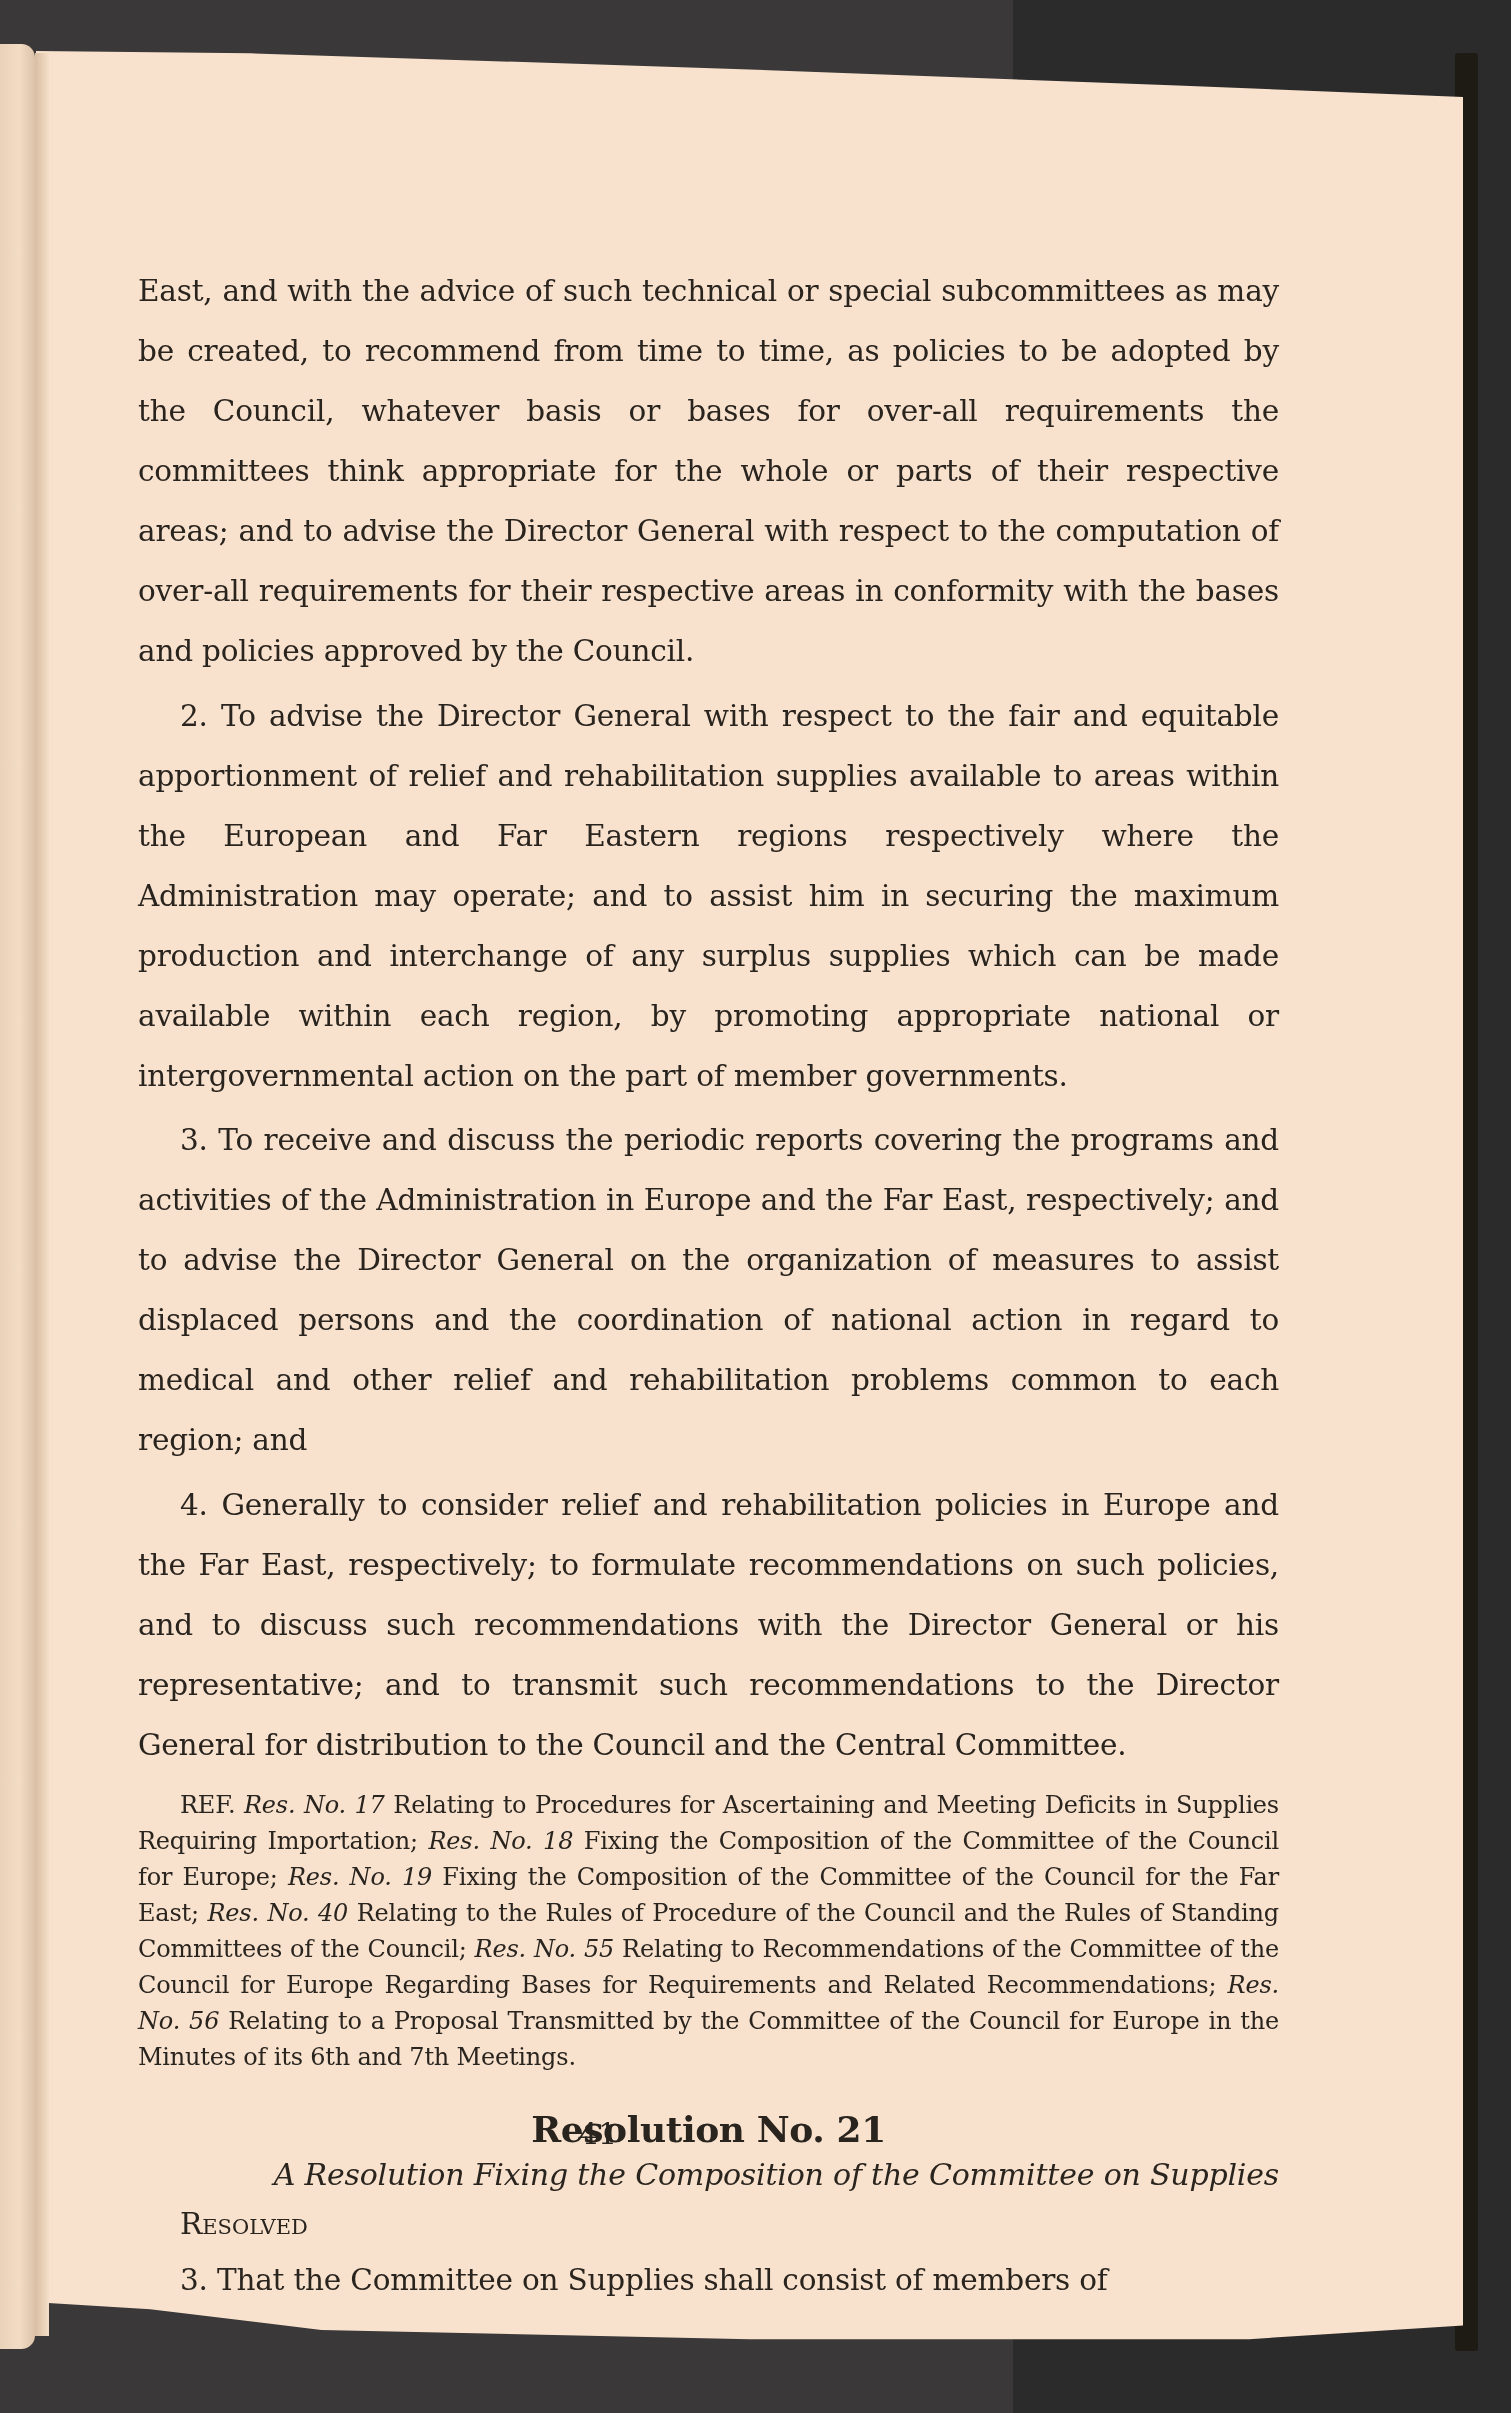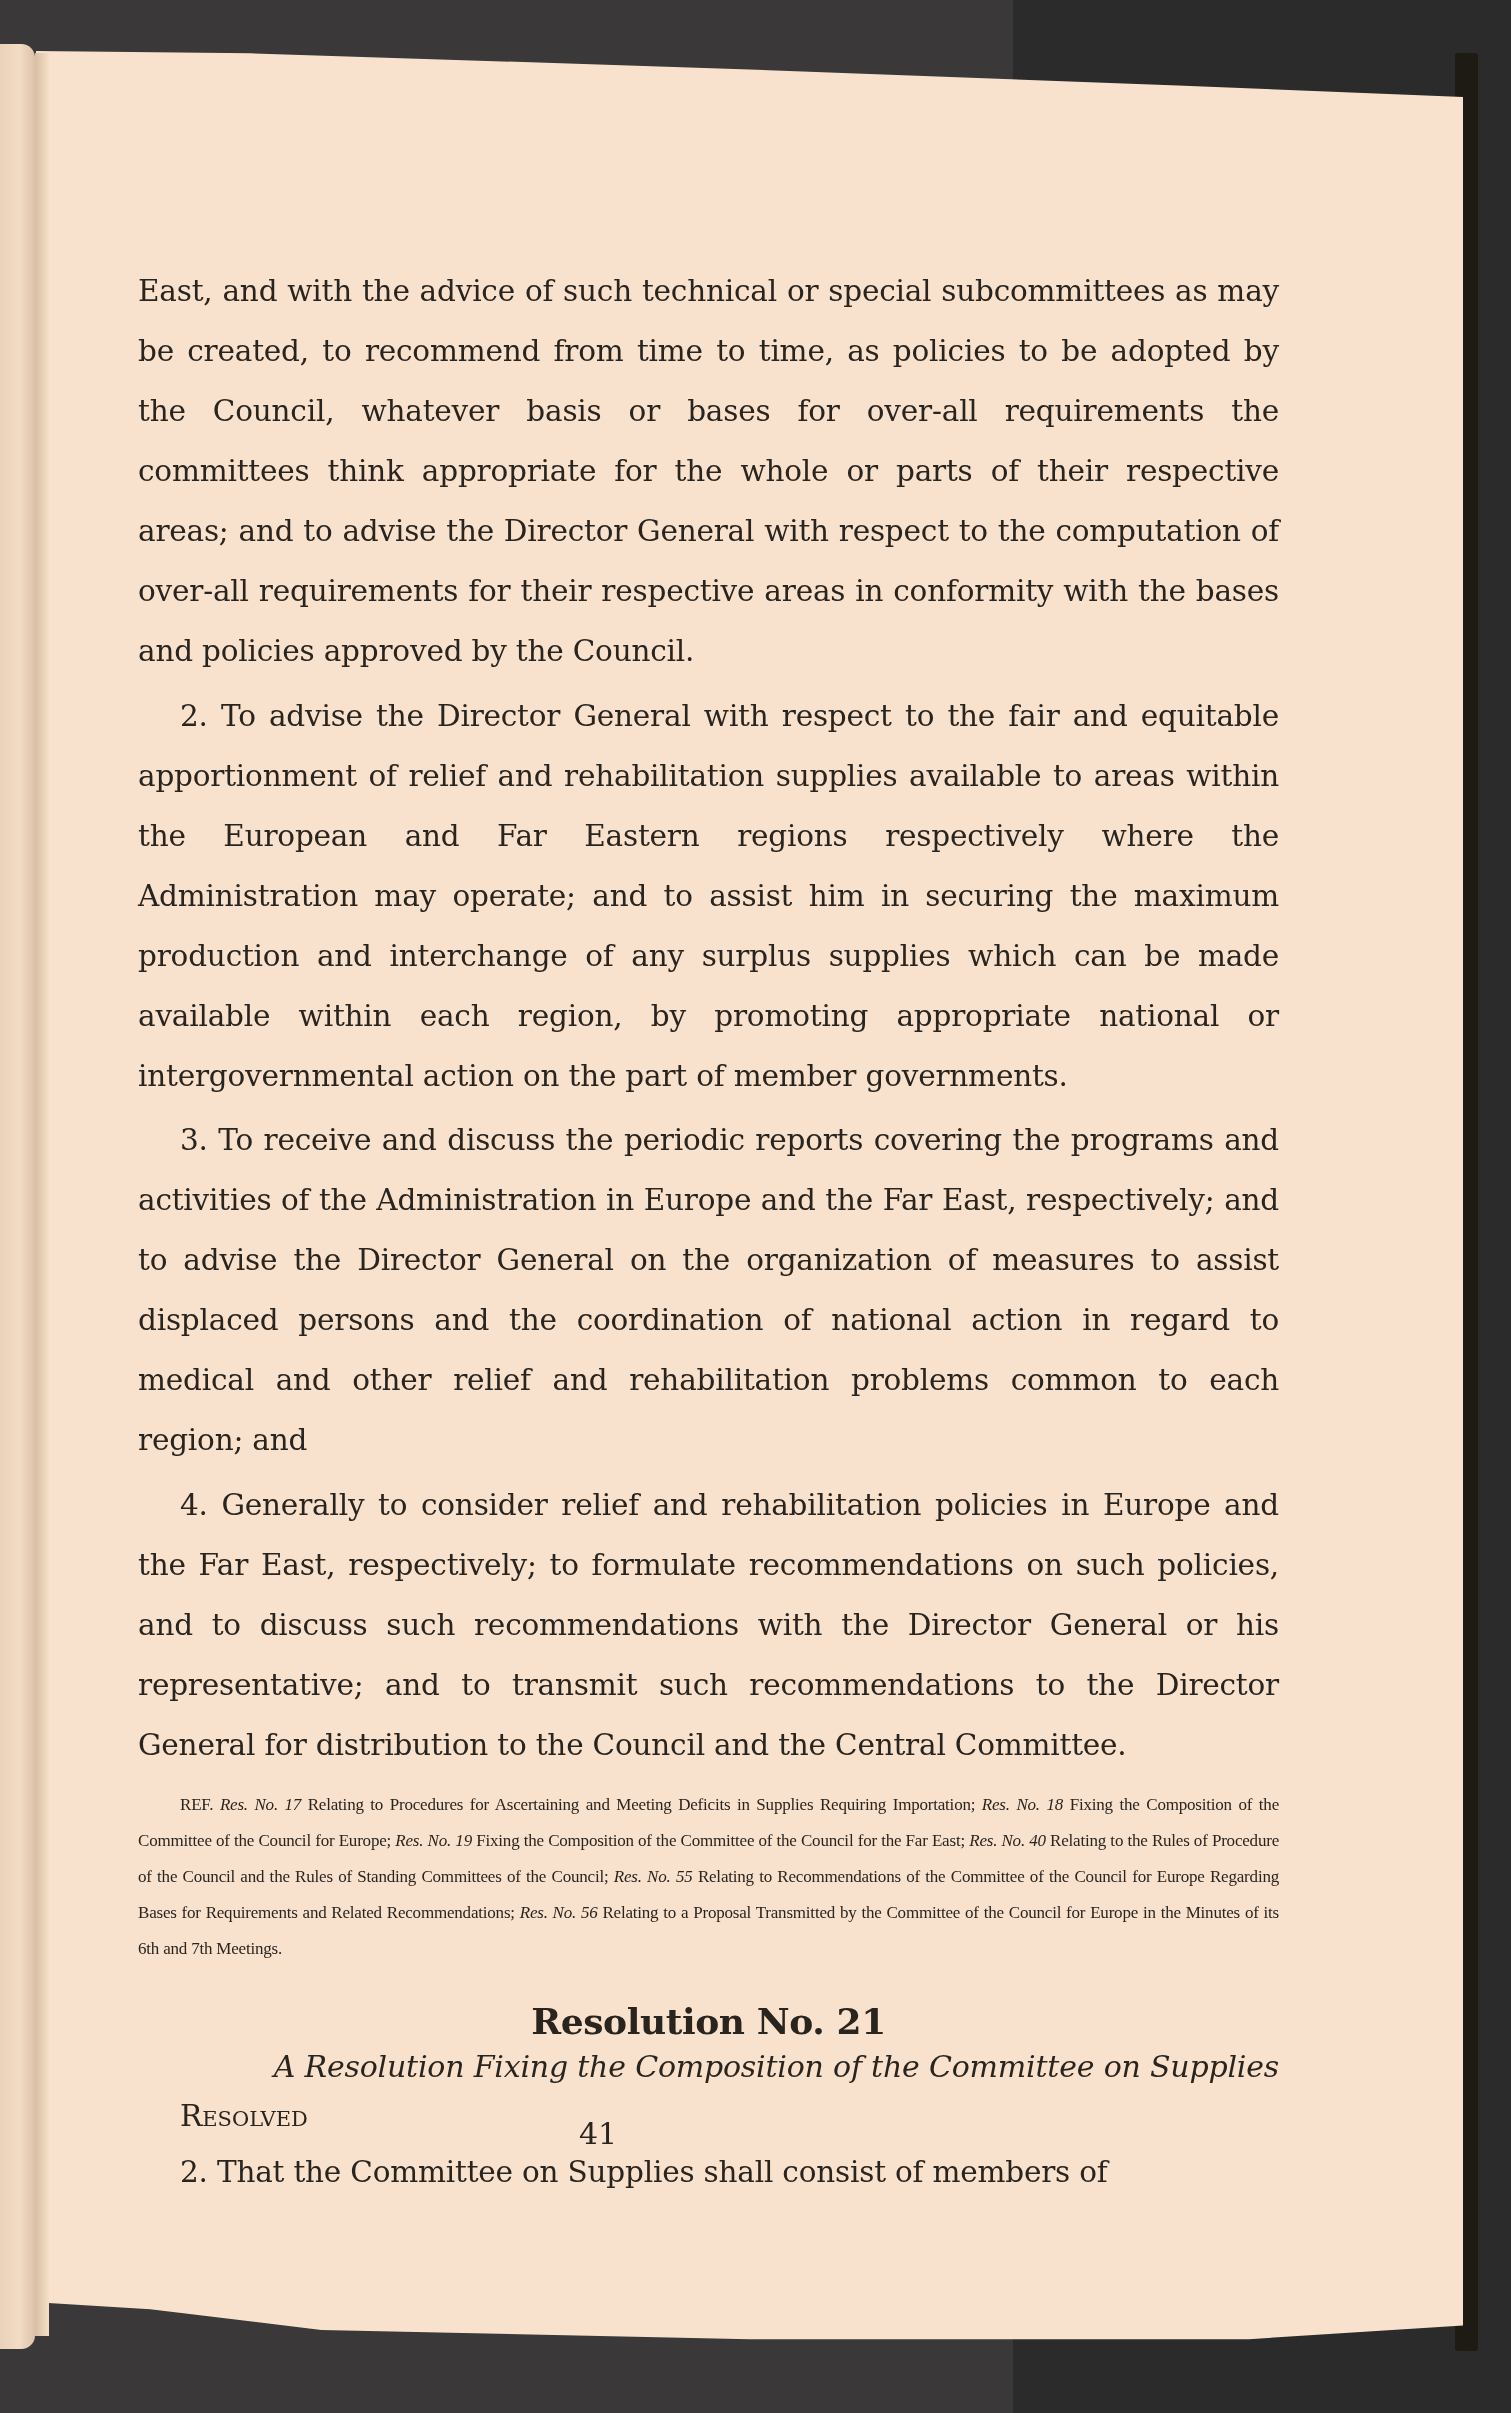--- a/index.html
+++ b/index.html
@@ -31,22 +31,22 @@
     position: absolute; left: 138px; top: 261px; width: 1141px;
     color: #2a241f;
   }
   .para {
     font-size: 29.5px; line-height: 60px; margin: 0 0 4.5px 0;
     text-align: justify; text-align-last: left;
     letter-spacing: -0.2px;
   }
   .para.indent { text-indent: 42px; }
   .ref {
-    font-size: 17px; line-height: 36px; margin: 12px 0 0 0;
-    text-align: justify; text-indent: 42px; letter-spacing: -0.2px; font-family: Liberation Serif, serif;
+    font-size: 24px; line-height: 36px; margin: 12px 0 0 0;
+    text-align: justify; text-indent: 42px; letter-spacing: -0.2px;
   }
   .ref i { font-style: italic; }
   .heading {
     font-size: 36px; font-weight: bold; text-align: center;
     margin: 33px 0 7.6px 0; letter-spacing: -0.4px;
   }
   .subheading {
     font-size: 30px; font-style: italic; text-align: right;
     margin: 0 0 10.6px 0; letter-spacing: -0.2px;
   }
@@ -74,17 +74,17 @@
   <p class="para indent">4. Generally to consider relief and rehabilitation policies in Europe and the Far East, respectively; to formulate recommendations on such policies, and to discuss such recommendations with the Director General or his representative; and to transmit such recommendations to the Director General for distribution to the Council and the Central Committee.</p>
 
   <p class="ref">
     <span>REF.</span>
     <i>Res. No. 17</i><span> Relating to Procedures for Ascertaining and Meeting Deficits in Supplies Requiring Importation; </span><i>Res. No. 18</i><span> Fixing the Composition of the Committee of the Council for Europe; </span><i>Res. No. 19</i><span> Fixing the Composition of the Committee of the Council for the Far East; </span><i>Res. No. 40</i><span> Relating to the Rules of Procedure of the Council and the Rules of Standing Committees of the Council; </span><i>Res. No. 55</i><span> Relating to Recommendations of the Committee of the Council for Europe Regarding Bases for Requirements and Related Recommendations; </span><i>Res. No. 56</i><span> Relating to a Proposal Transmitted by the Committee of the Council for Europe in the Minutes of its 6th and 7th Meetings.</span>
   </p>
 
   <div class="heading">Resolution No. 21</div>
   <div class="subheading">A Resolution Fixing the Composition of the Committee on Supplies</div>
   <div class="resolved">Resolved</div>
-  <p class="para indent">2. That the Committee on Supplies shall consist of members of</p>
+  <p class="para indent">3. That the Committee on Supplies shall consist of members of</p>
 </div>
 
 <div class="page-number">41</div>
 
 
 </body></html>

